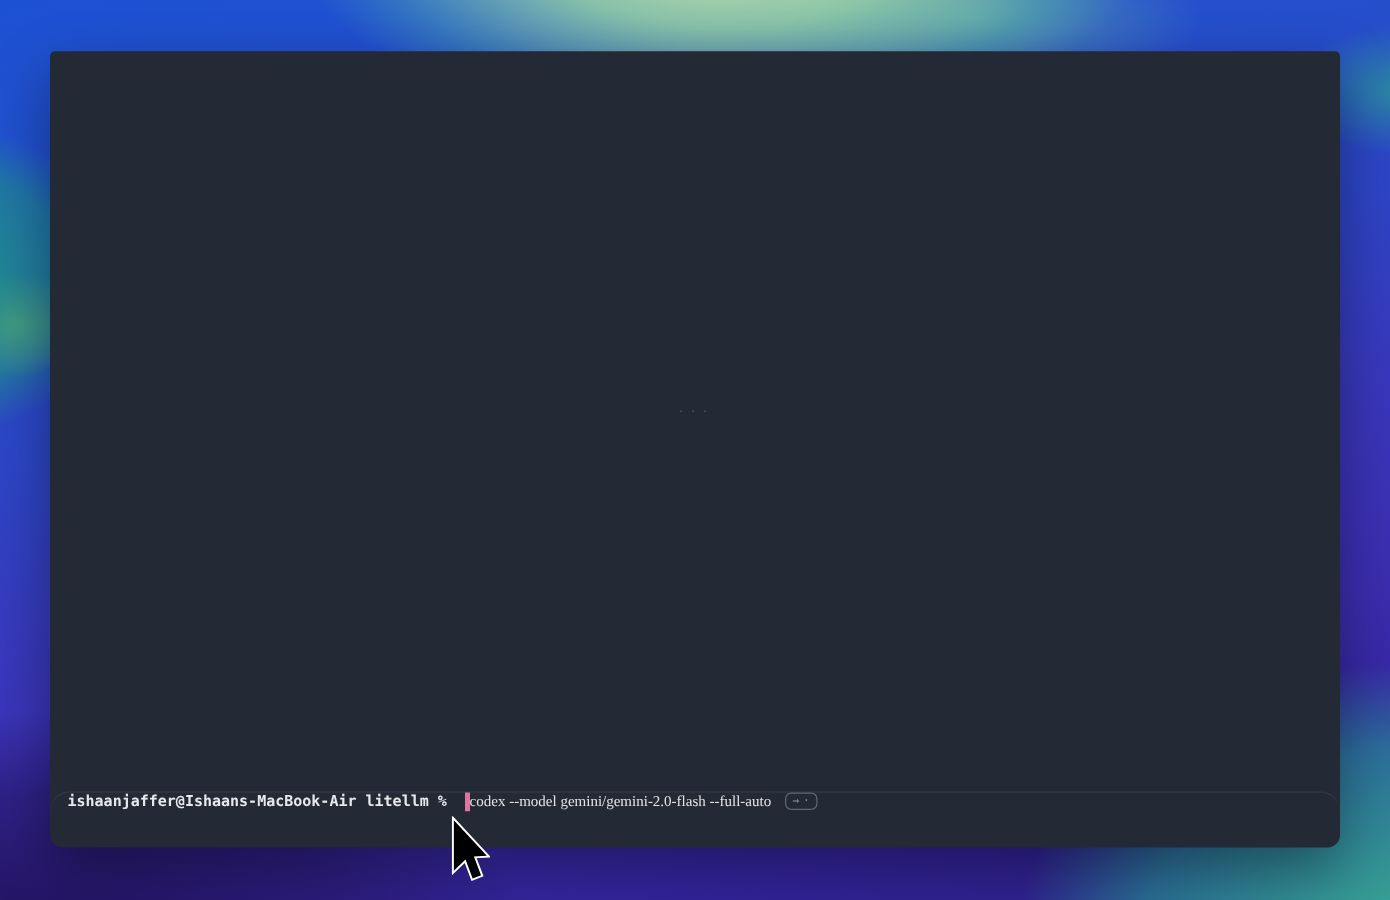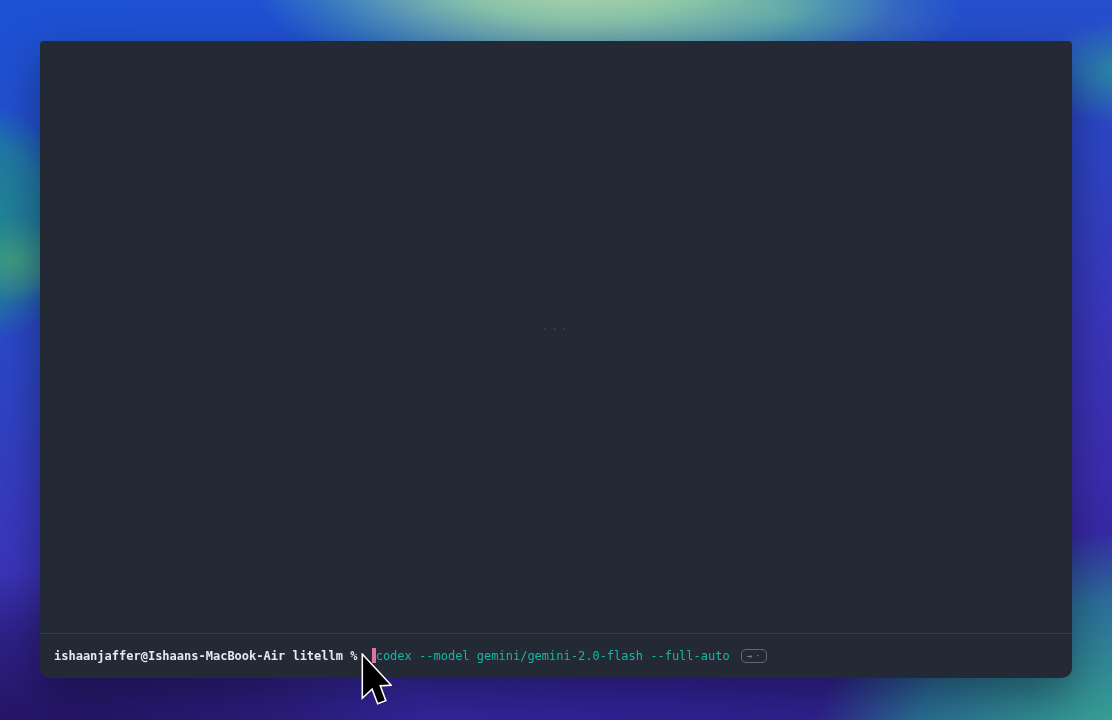--- a/index.html
+++ b/index.html
@@ -55,42 +55,43 @@
     color: #454d5d;
     font-size: 11px;
     letter-spacing: 3px;
     user-select: none;
   }
 
   .prompt-bar {
     flex: 0 0 45px;
     border-top: 1px solid #353c49;
     display: flex;
-    align-items: center;
     padding: 0 14px;
     font-size: 12px;
     white-space: pre;
+    border-radius: 16px;
   }
 
   .prompt-text {
     color: #e6e9ee;
     font-weight: bold;
   }
 
   .text-cursor {
     display: inline-block;
     width: 4px;
     height: 15px;
     background: #de74a2;
     vertical-align: middle;
     margin: 0 0 2px 7px;
   }
 
   .suggestion-text {
-    color: #14b8a6;
+    color: #e5e5e5;
+    font-family: Liberation Serif, serif;
   }
 
   .accept-hint {
     display: inline-flex;
     align-items: center;
     gap: 3px;
     margin-left: 11px;
     padding: 0 5px;
     height: 14px;
     border: 1px solid #5f6775;

